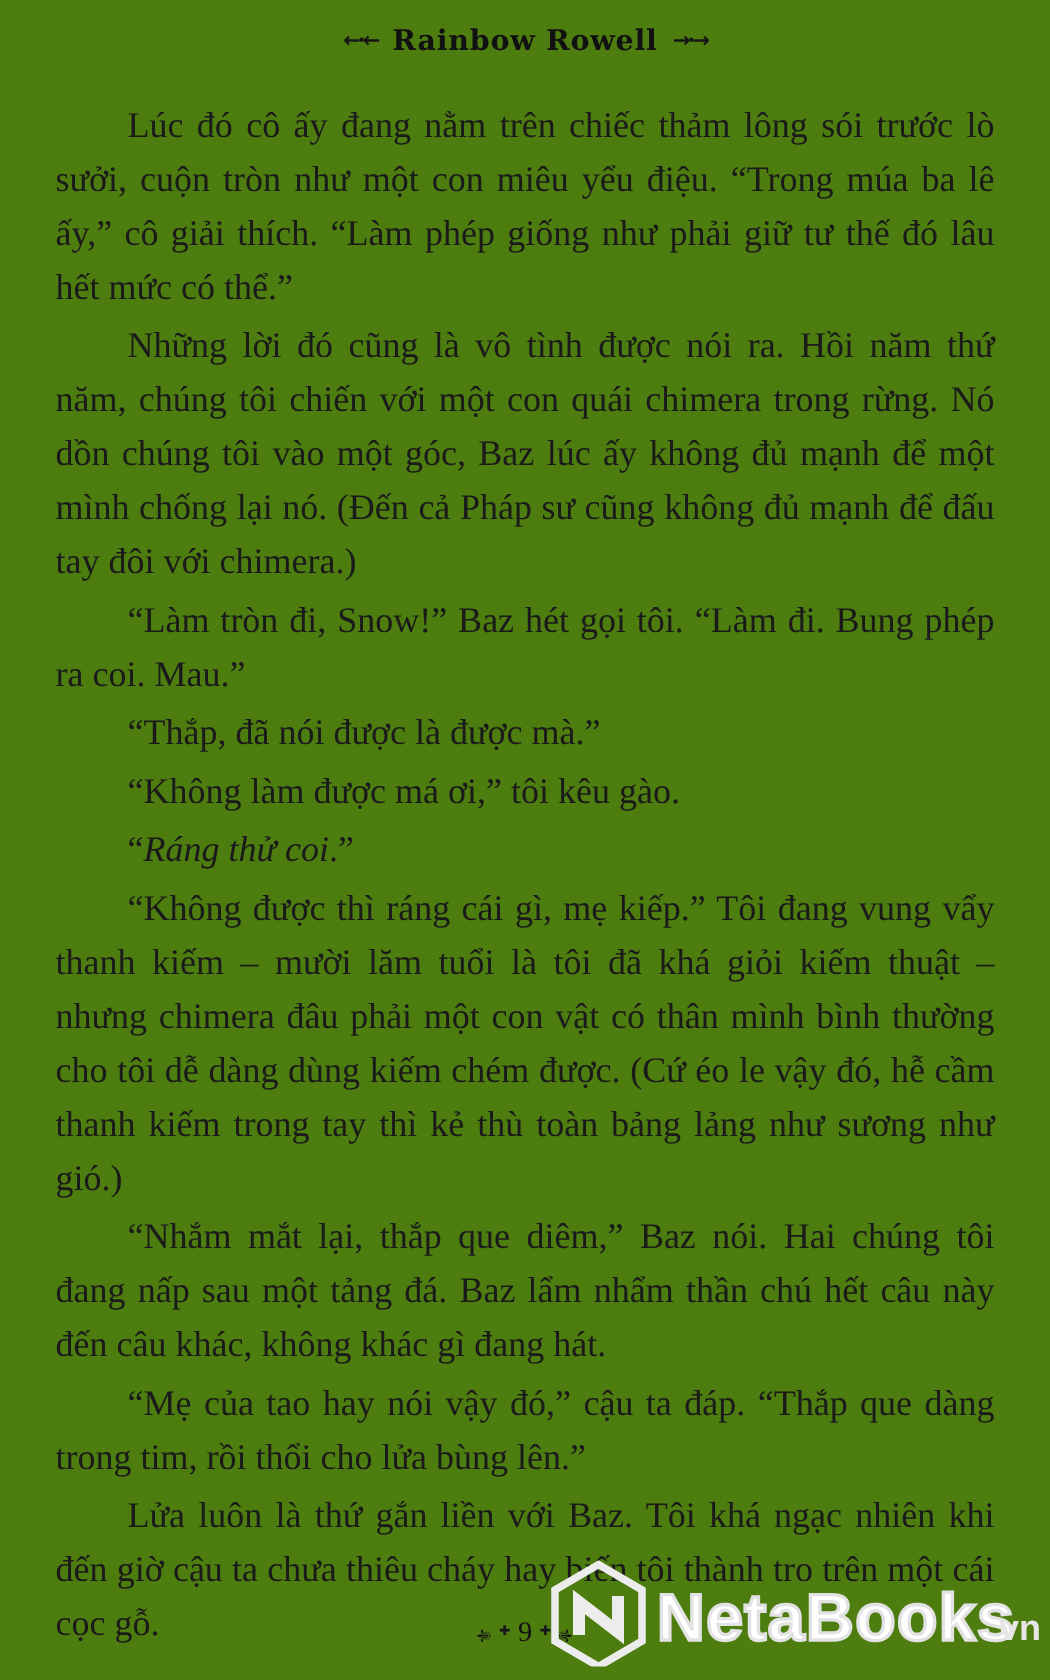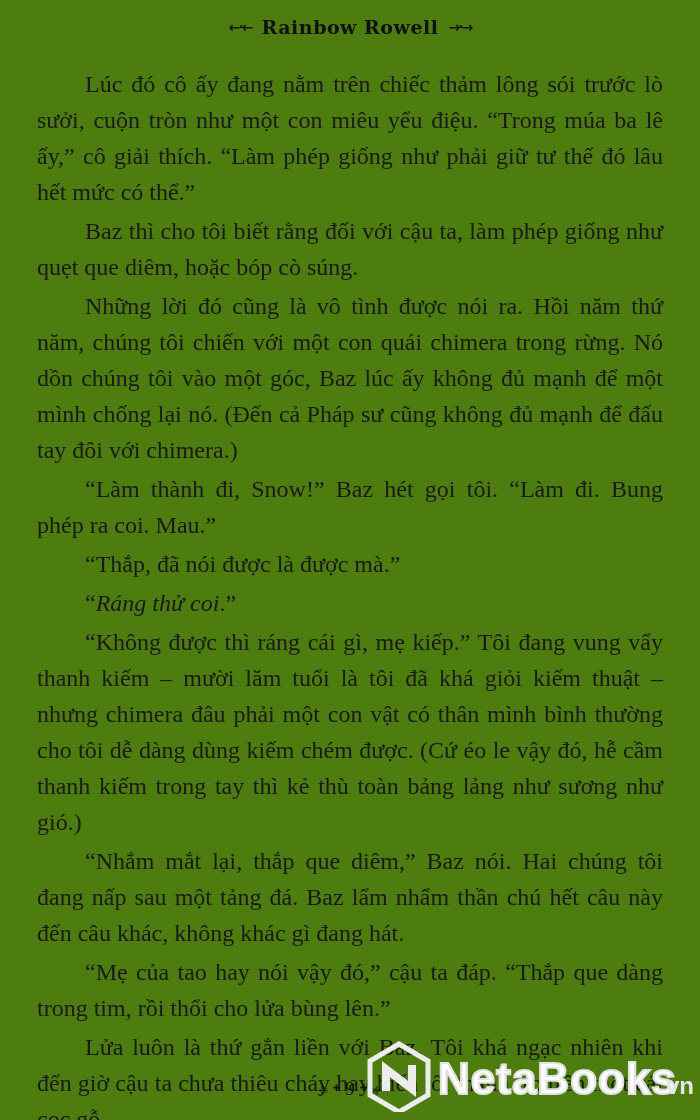--- a/index.html
+++ b/index.html
@@ -84,24 +84,24 @@
 <body>
 
 <div class="page">
 
   <header class="page-header">
     <span class="header-ornament">←·←</span><span>Rainbow Rowell</span><span class="header-ornament">→·→</span>
   </header>
 
   <main class="body-text">
       <p><span>Lúc đó cô ấy đang nằm trên chiếc thảm lông sói trước lò sưởi, cuộn tròn như một con miêu yểu điệu. “Trong múa ba lê ấy,” cô giải thích. “Làm phép giống như phải giữ tư thế đó lâu hết mức có thể.”</span></p>
-      <p><span>Baz thì cho tôi biết rằng đối với cậu ta, làm phép giống như quẹt que diêm, hoặc bóp cò súng.</span></p>
       <p><span>Những lời đó cũng là vô tình được nói ra. Hồi năm thứ năm, chúng tôi chiến với một con quái chimera trong rừng. Nó dồn chúng tôi vào một góc, Baz lúc ấy không đủ mạnh để một mình chống lại nó. (Đến cả Pháp sư cũng không đủ mạnh để đấu tay đôi với chimera.)</span></p>
-      <p><span>“Làm thành đi, Snow!” Baz hét gọi tôi. “Làm đi. Bung phép ra coi. Mau.”</span></p>
+      <p><span>“Làm tròn đi, Snow!” Baz hét gọi tôi. “Làm đi. Bung phép ra coi. Mau.”</span></p>
       <p><span>“Thắp, đã nói được là được mà.”</span></p>
+      <p><span>“Không làm được má ơi,” tôi kêu gào.</span></p>
       <p><span>“</span><em>Ráng thử coi</em><span>.”</span></p>
       <p><span>“Không được thì ráng cái gì, mẹ kiếp.” Tôi đang vung vẩy thanh kiếm – mười lăm tuổi là tôi đã khá giỏi kiếm thuật – nhưng chimera đâu phải một con vật có thân mình bình thường cho tôi dễ dàng dùng kiếm chém được. (Cứ éo le vậy đó, hễ cầm thanh kiếm trong tay thì kẻ thù toàn bảng lảng như sương như gió.)</span></p>
       <p><span>“Nhắm mắt lại, thắp que diêm,” Baz nói. Hai chúng tôi đang nấp sau một tảng đá. Baz lẩm nhẩm thần chú hết câu này đến câu khác, không khác gì đang hát.</span></p>
       <p><span>“Mẹ của tao hay nói vậy đó,” cậu ta đáp. “Thắp que dàng trong tim, rồi thổi cho lửa bùng lên.”</span></p>
       <p><span>Lửa luôn là thứ gắn liền với Baz. Tôi khá ngạc nhiên khi đến giờ cậu ta chưa thiêu cháy hay biến tôi thành tro trên một cái cọc gỗ.</span></p>
     </main>
 
   <footer class="page-footer">
     <span class="fleur-icon fleur-left">⚜</span><span class="cross-icon">✚</span><span class="page-number">9</span><span class="cross-icon">✚</span><span class="fleur-icon fleur-right">⚜</span>
   </footer>

